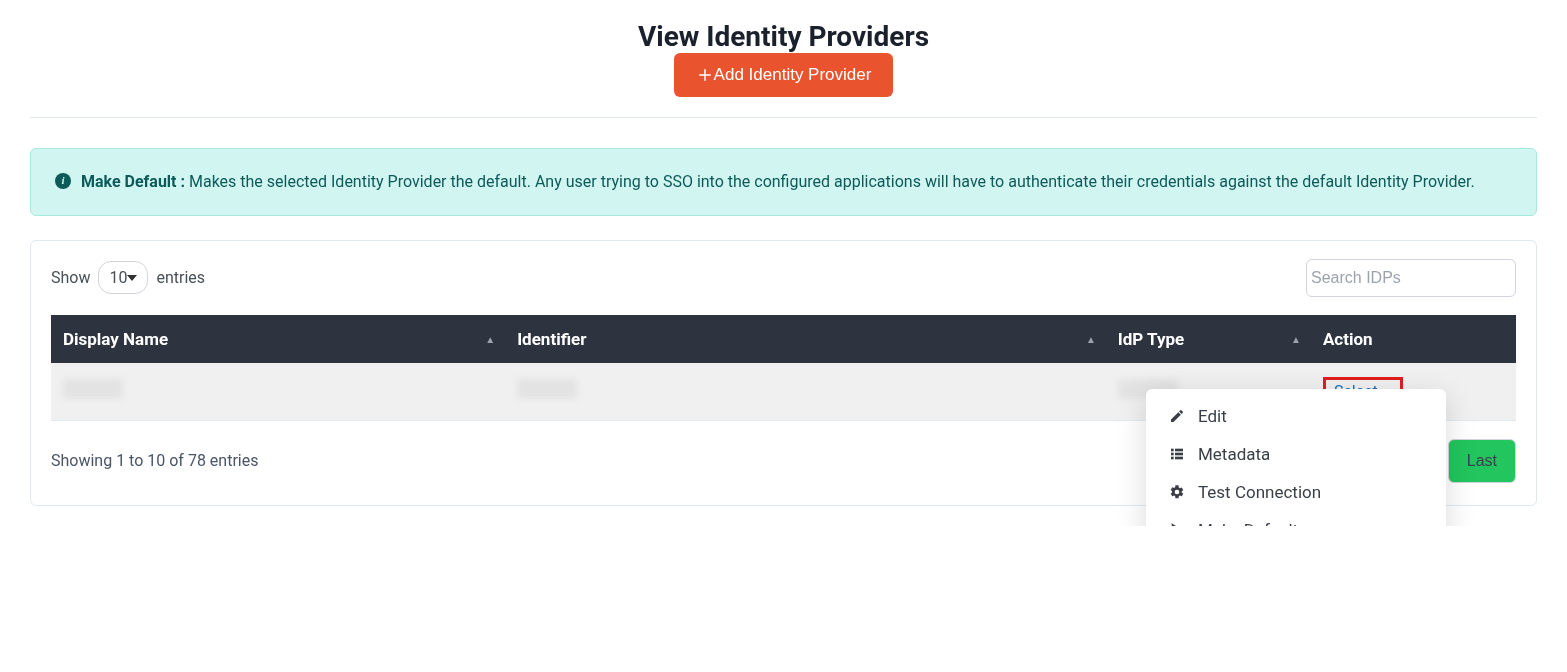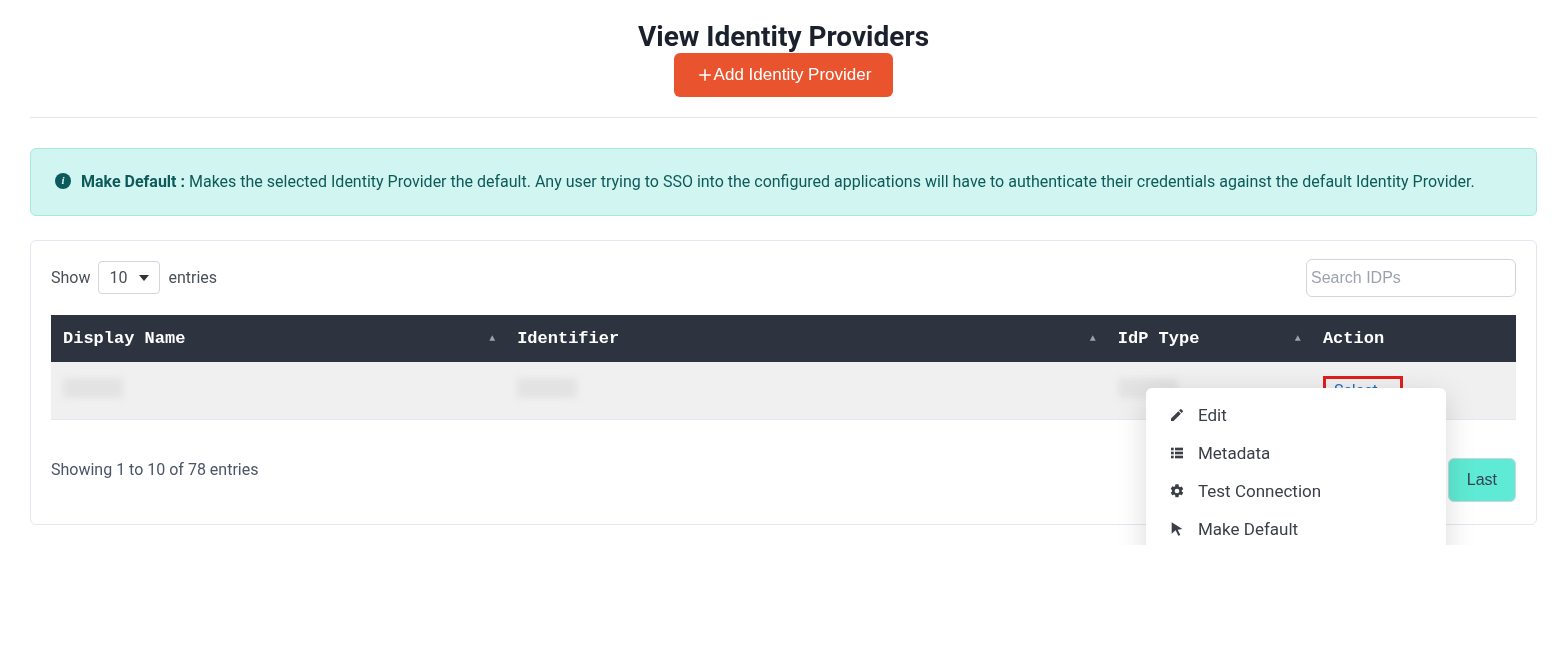--- a/index.html
+++ b/index.html
@@ -70,45 +70,44 @@
   }
   .table-controls {
     display: flex;
     justify-content: space-between;
     align-items: center;
     margin-bottom: 18px;
   }
   .show-entries { display: flex; align-items: center; gap: 8px; color:#495057;}
   .select-box {
     border: 1px solid #d1d5db;
-    border-radius: 4px;
+    border-radius: 13px;
     padding: 6px 10px;
     display: flex;
     align-items: center;
-    gap: 12px;
     cursor: pointer;
     background: #fff;
   }
   .chevron-down {
     width: 0; height: 0;
     border-left: 5px solid transparent;
     border-right: 5px solid transparent;
     border-top: 6px solid #333;
   }
   .search-input {
     border: 1px solid #d1d5db;
     border-radius: 6px;
     padding: 9px 4px;
     font-size: 16px;
     width: 210px;
     color: #6b7280;
   }
   .search-input::placeholder { color: #9ca3af; }
   table.data { width: 100%; border-collapse: collapse; }
-  thead tr { background: #2d3440; color: #fff; font-family: Liberation Mono, monospace; }
+  thead tr { background: #2d3440; color: #fff; }
   thead th {
     text-align: left;
     padding: 14px 12px;
     font-weight: 700;
     font-size: 17px;
     position: relative;
   }
   .sort-indicator {
     position: absolute;
     right: 10px;
@@ -153,21 +152,21 @@
   .pagination { display: flex; gap: 6px; align-items: center; }
   .pg-btn {
     border: 1px solid #d1d5db;
     background: #f1f3f5;
     padding: 12px 18px;
     border-radius: 6px;
     color: #6b7280;
     cursor: pointer;
     font-size: 16px;
   }
-  .pg-btn.white { background:#5eead4; color:#374151;margin-top:20px; }
+  .pg-btn.white { background:#22c55e; color:#374151; }
   .pg-btn.active { background: #0d6efd; color: #fff; border-color: #0d6efd; }
 
   .dropdown {
     position: absolute;
     top: -50px;
     right: 70px;
     background: #fff;
     border-radius: 6px;
     box-shadow: 0 8px 30px rgba(0,0,0,0.15);
     width: 300px;

